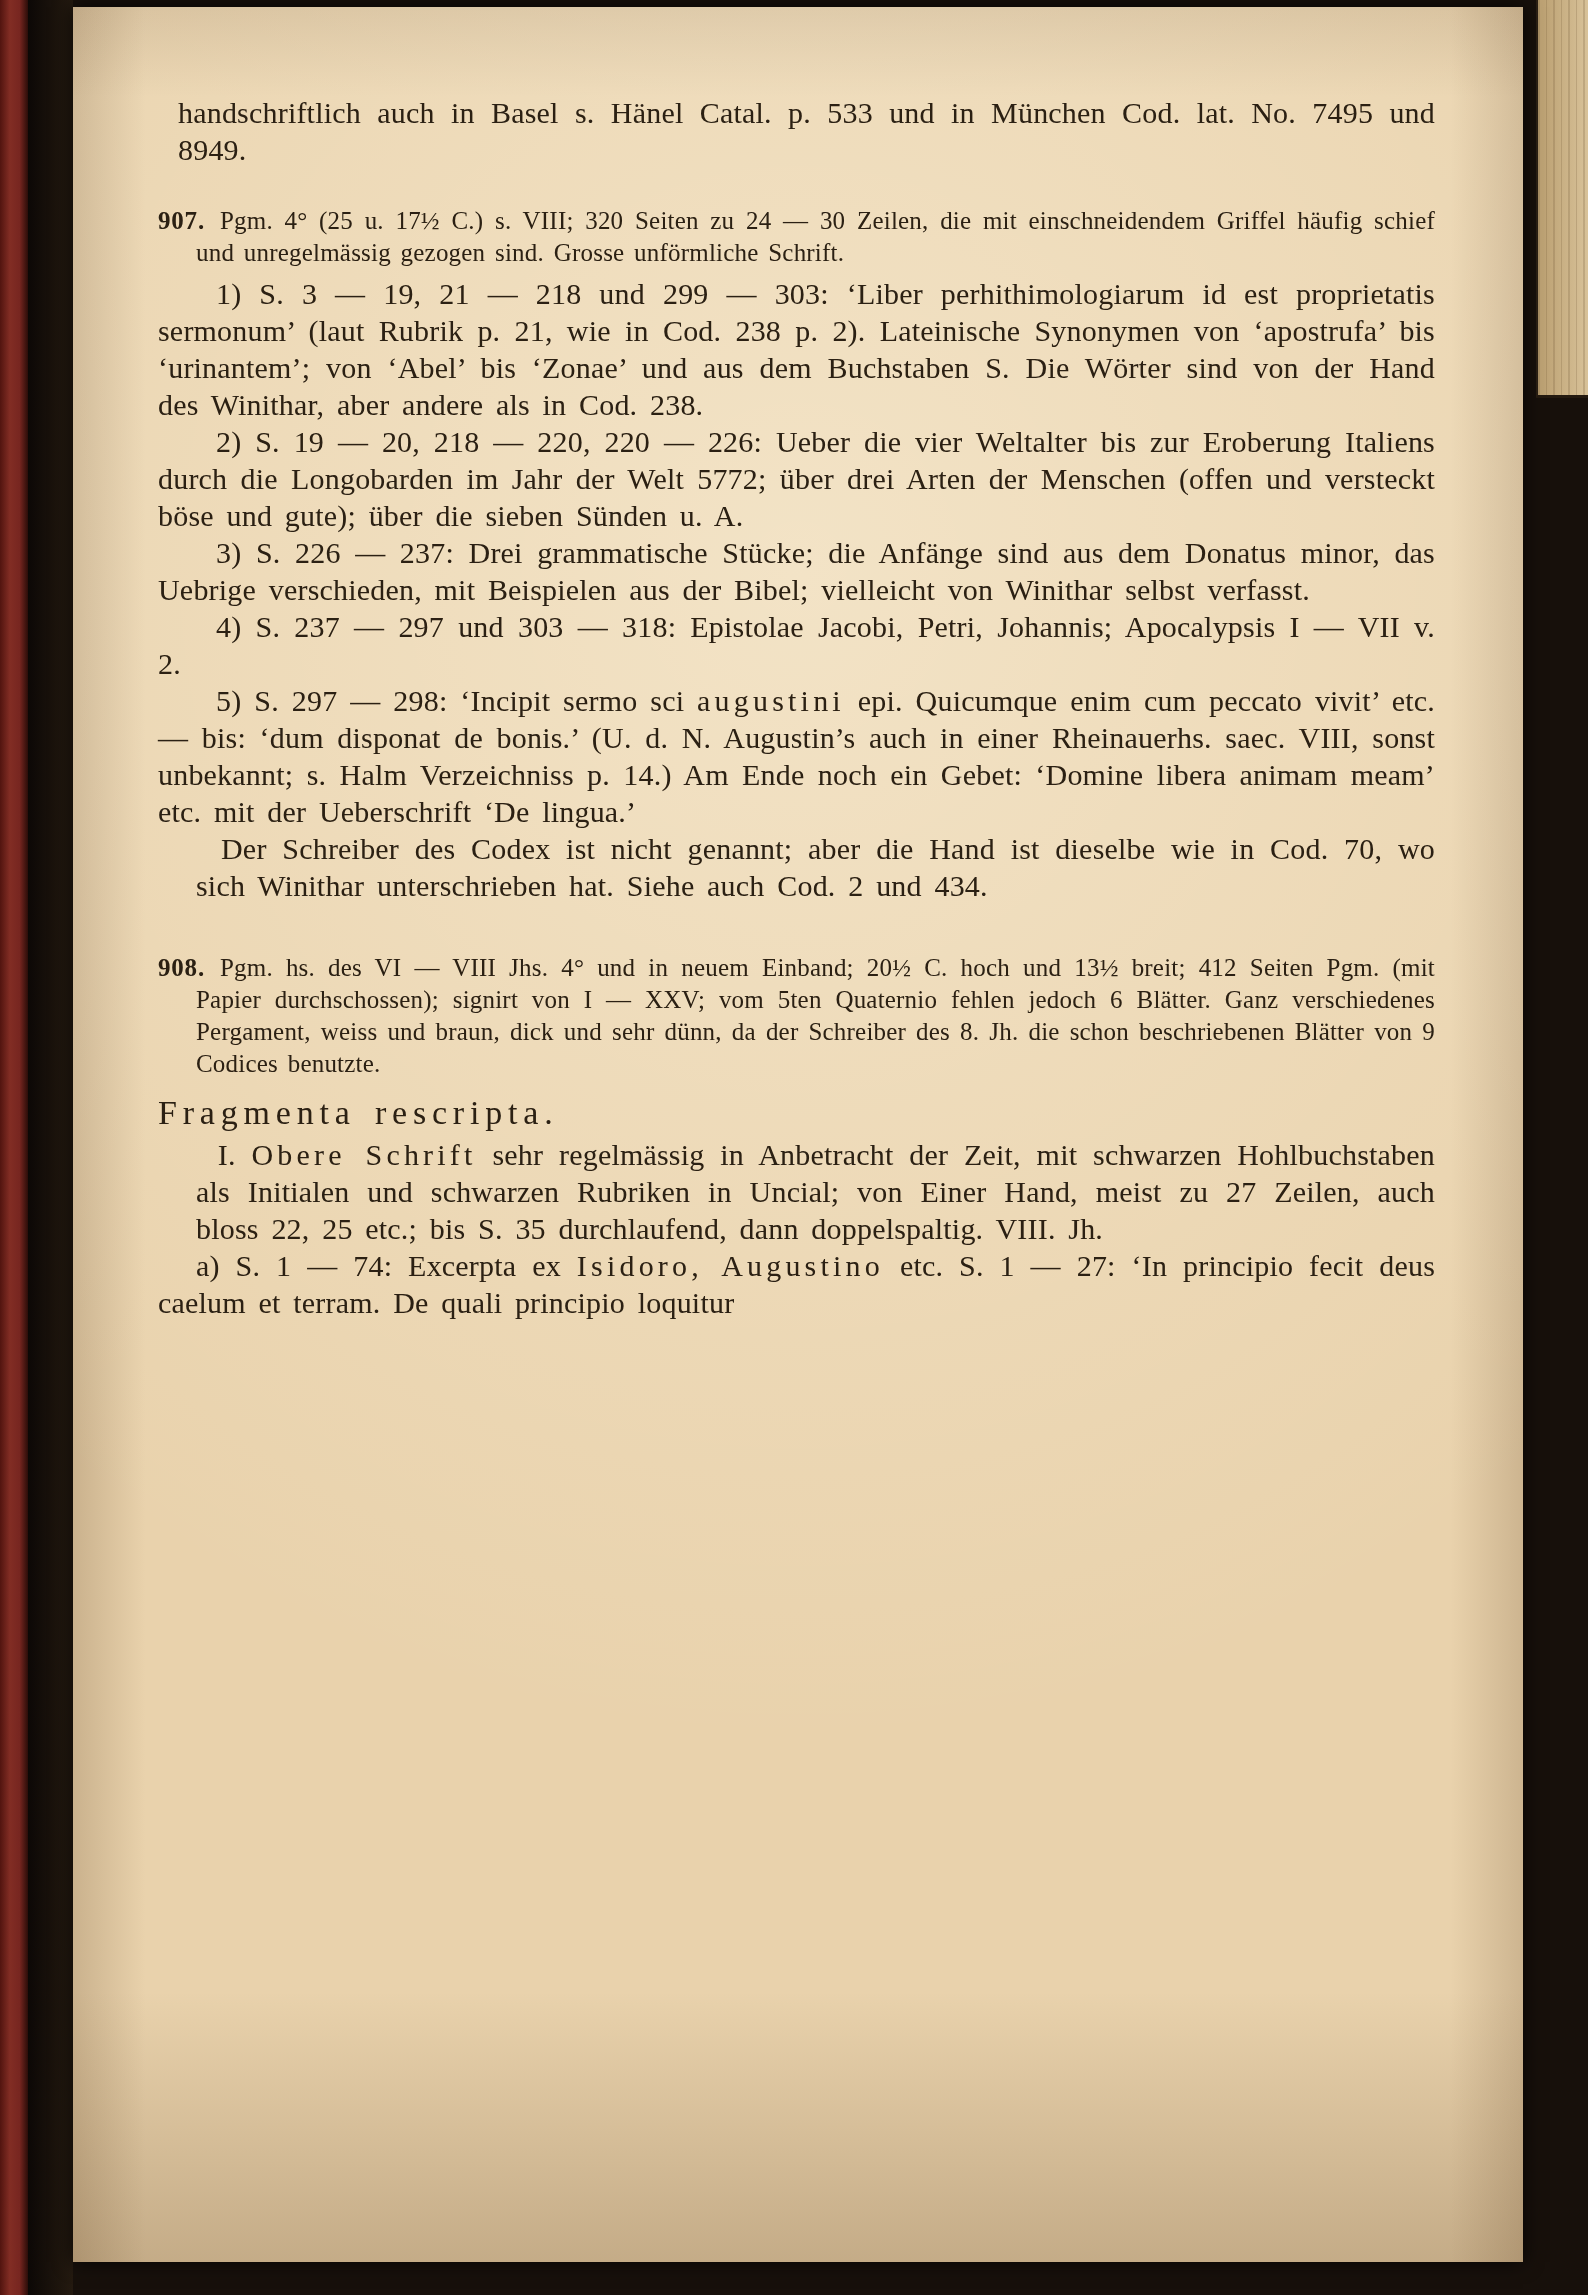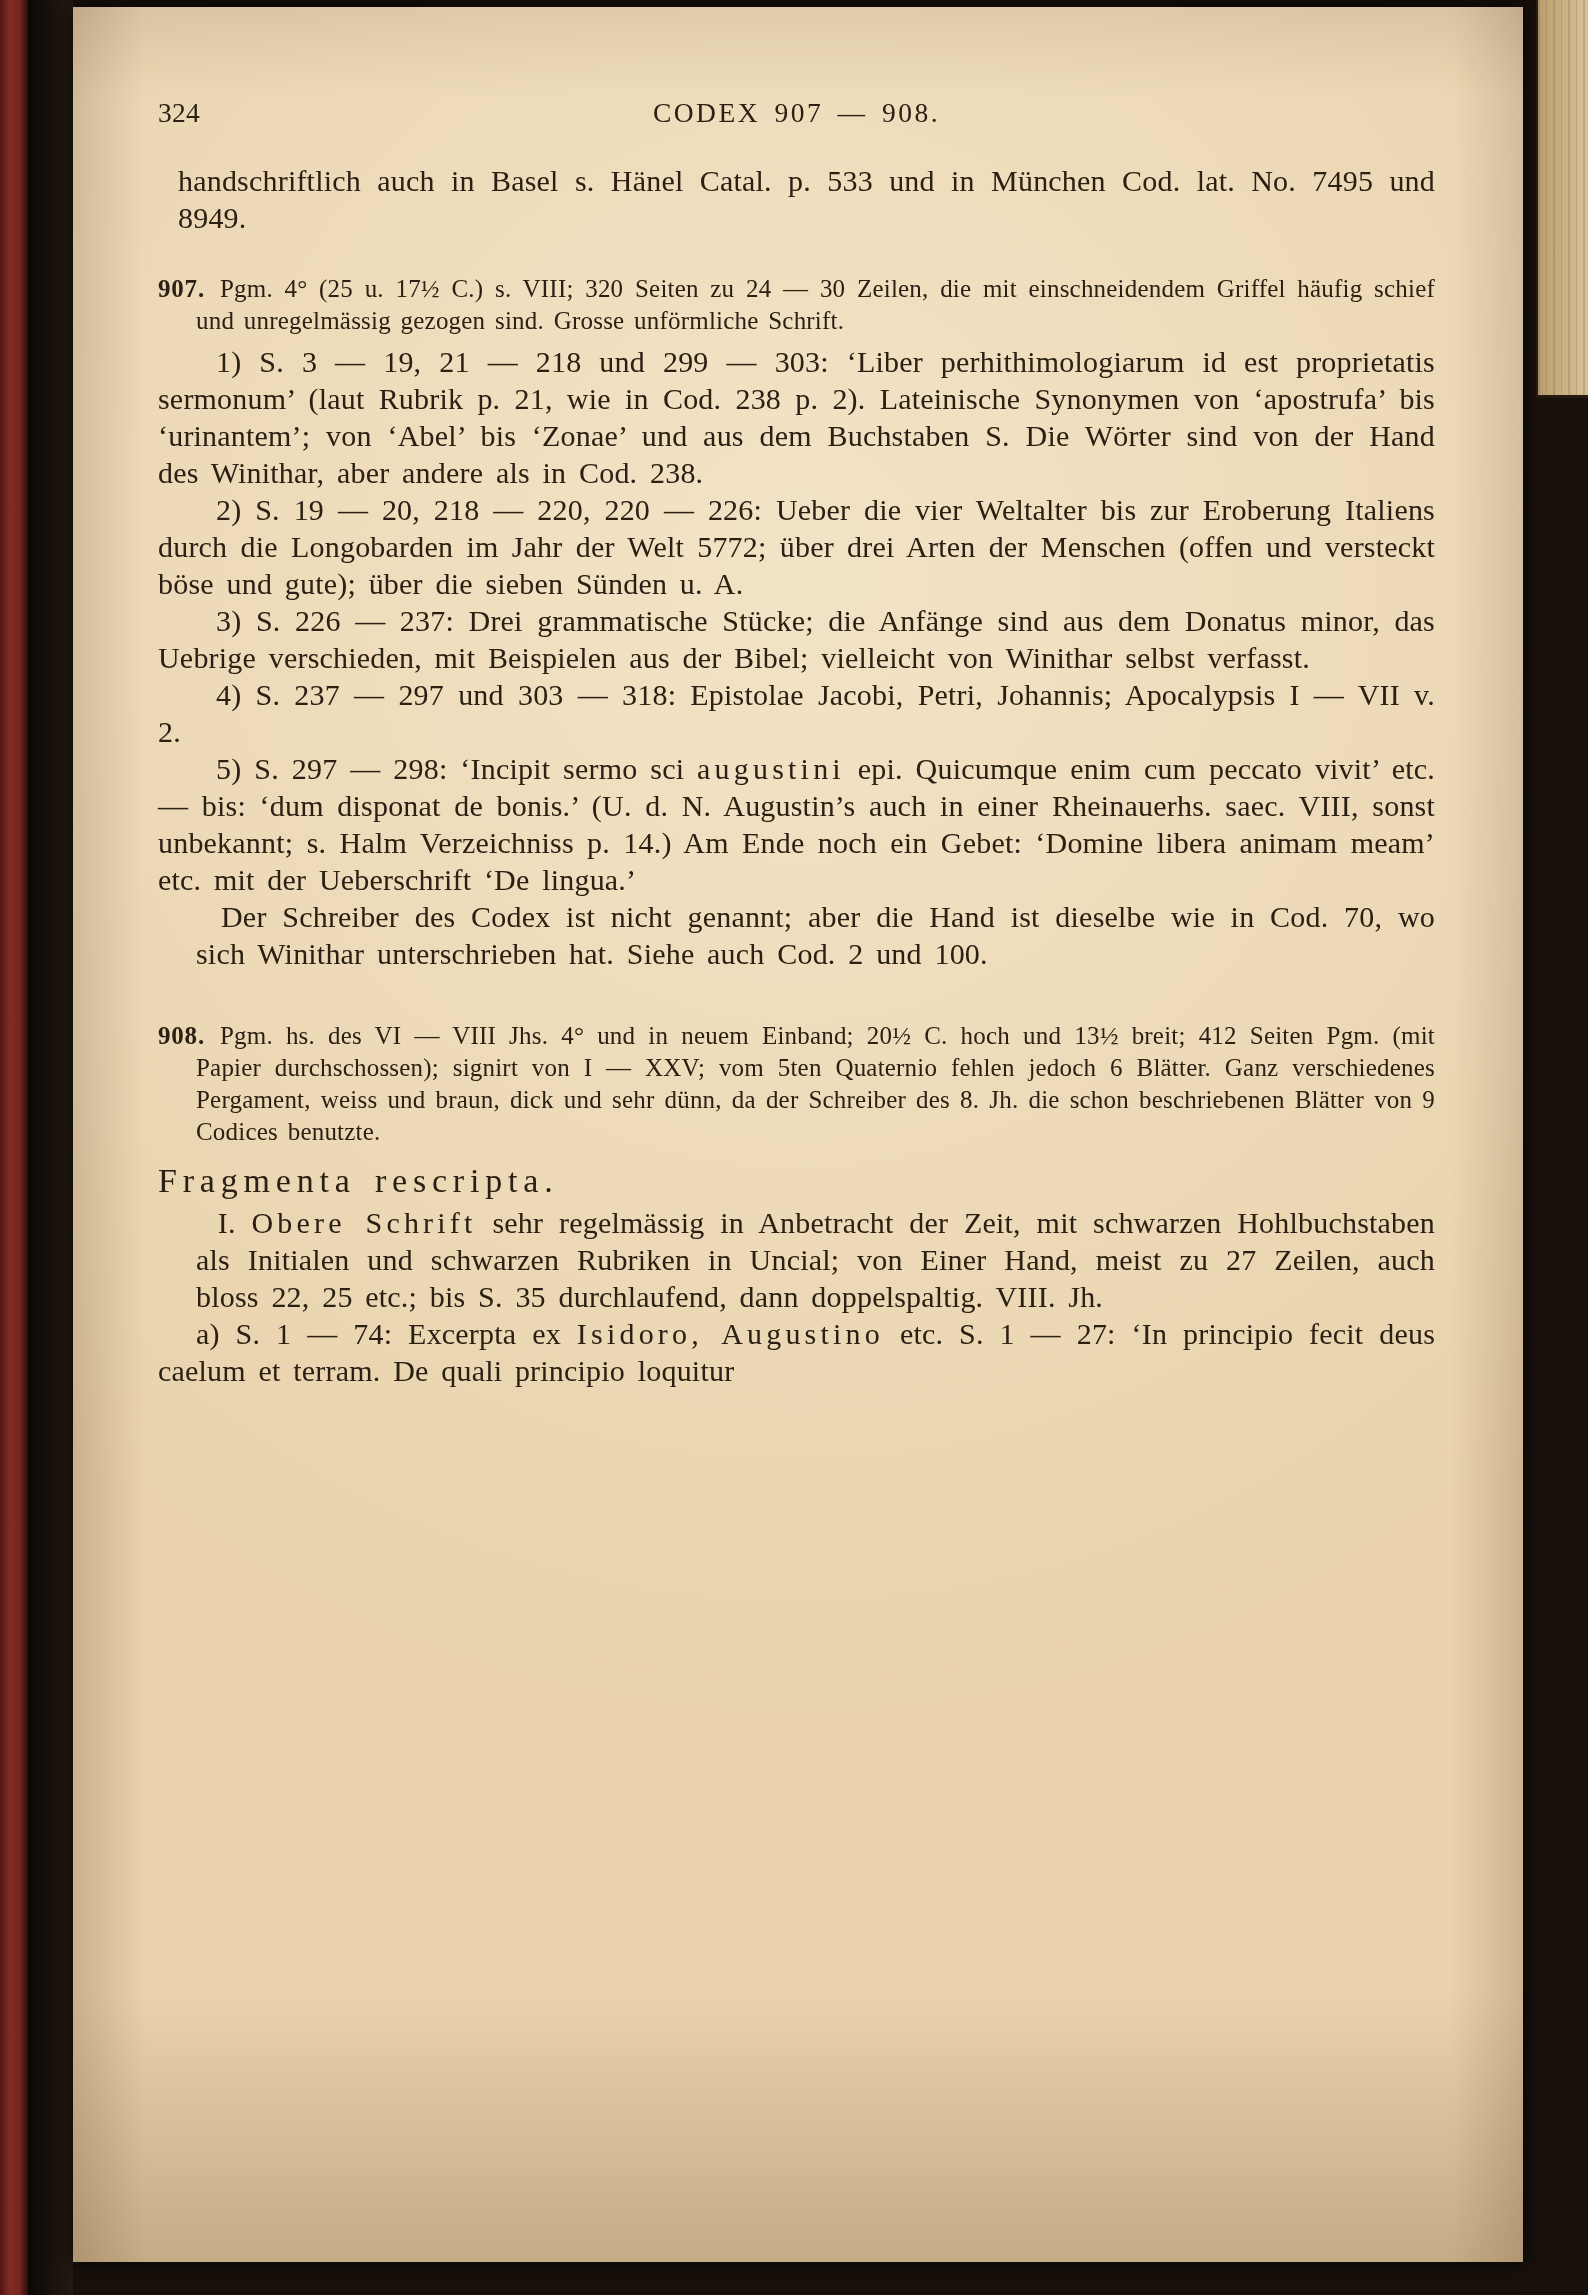--- a/index.html
+++ b/index.html
@@ -104,35 +104,31 @@
 </head>
 <body>
 
 <div class="scene">
   <div class="book-spine"></div>
   <div class="gutter-shadow"></div>
   <div class="adjacent-page-edge"></div>
 
   <main class="page">
 
-    <header class="pagehead">
-      <span class="pagenum">324</span>
-      <span class="runhead">CODEX 907 — 908.</span>
-    </header>
 
     <p class="blockpara"><span>handschriftlich auch in Basel s. Hänel Catal. p. 533 und in München Cod. lat. No. 7495 und 8949.</span></p>
 
     <section>
       <p class="entryhead"><span class="entrynum">907.</span><span>Pgm. 4° (25 u. 17½ C.) s. VIII; 320 Seiten zu 24 — 30 Zeilen, die mit einschneidendem Griffel häufig schief und unregelmässig gezogen sind. Grosse unförmliche Schrift.</span></p>
       <p class="item"><span>1) S. 3 — 19, 21 — 218 und 299 — 303: ‘Liber perhithimologiarum id est proprietatis sermonum’ (laut Rubrik p. 21, wie in Cod. 238 p. 2). Lateinische Synonymen von ‘apostrufa’ bis ‘urinantem’; von ‘Abel’ bis ‘Zonae’ und aus dem Buchstaben S. Die Wörter sind von der Hand des Winithar, aber andere als in Cod. 238.</span></p>
       <p class="item"><span>2) S. 19 — 20, 218 — 220, 220 — 226: Ueber die vier Weltalter bis zur Eroberung Italiens durch die Longobarden im Jahr der Welt 5772; über drei Arten der Menschen (offen und versteckt böse und gute); über die sieben Sünden u. A.</span></p>
       <p class="item"><span>3) S. 226 — 237: Drei grammatische Stücke; die Anfänge sind aus dem Donatus minor, das Uebrige verschieden, mit Beispielen aus der Bibel; vielleicht von Winithar selbst verfasst.</span></p>
       <p class="item"><span>4) S. 237 — 297 und 303 — 318: Epistolae Jacobi, Petri, Johannis; Apocalypsis I — VII v. 2.</span></p>
       <p class="item"><span>5) S. 297 — 298: ‘Incipit sermo sci </span><span class="sperr">augustini</span><span> epi. Quicumque enim cum peccato vivit’ etc. — bis: ‘dum disponat de bonis.’ (U. d. N. Augustin’s auch in einer Rheinauerhs. saec. VIII, sonst unbekannt; s. Halm Verzeichniss p. 14.) Am Ende noch ein Gebet: ‘Domine libera animam meam’ etc. mit der Ueberschrift ‘De lingua.’</span></p>
-      <p class="closing"><span>Der Schreiber des Codex ist nicht genannt; aber die Hand ist dieselbe wie in Cod. 70, wo sich Winithar unterschrieben hat. Siehe auch Cod. 2 und 100.</span></p>
+      <p class="closing"><span>Der Schreiber des Codex ist nicht genannt; aber die Hand ist dieselbe wie in Cod. 70, wo sich Winithar unterschrieben hat. Siehe auch Cod. 2 und 434.</span></p>
     </section>
 
     <section class="entry-908">
       <p class="entryhead"><span class="entrynum">908.</span><span>Pgm. hs. des VI — VIII Jhs. 4° und in neuem Einband; 20½ C. hoch und 13½ breit; 412 Seiten Pgm. (mit Papier durchschossen); signirt von I — XXV; vom 5ten Quaternio fehlen jedoch 6 Blätter. Ganz verschiedenes Pergament, weiss und braun, dick und sehr dünn, da der Schreiber des 8. Jh. die schon beschriebenen Blätter von 9 Codices benutzte.</span></p>
       <p class="fragmenta">Fragmenta rescripta.</p>
       <p class="section-i"><span>I. </span><span class="sperr">Obere Schrift</span><span> sehr regelmässig in Anbetracht der Zeit, mit schwarzen Hohlbuchstaben als Initialen und schwarzen Rubriken in Uncial; von Einer Hand, meist zu 27 Zeilen, auch bloss 22, 25 etc.; bis S. 35 durchlaufend, dann doppelspaltig. VIII. Jh.</span></p>
       <p class="section-a"><span>a) S. 1 — 74: Excerpta ex </span><span class="sperr">Isidoro, Augustino</span><span> etc. S. 1 — 27: ‘In principio fecit deus caelum et terram. De quali principio loquitur</span></p>
     </section>
 
   </main>

